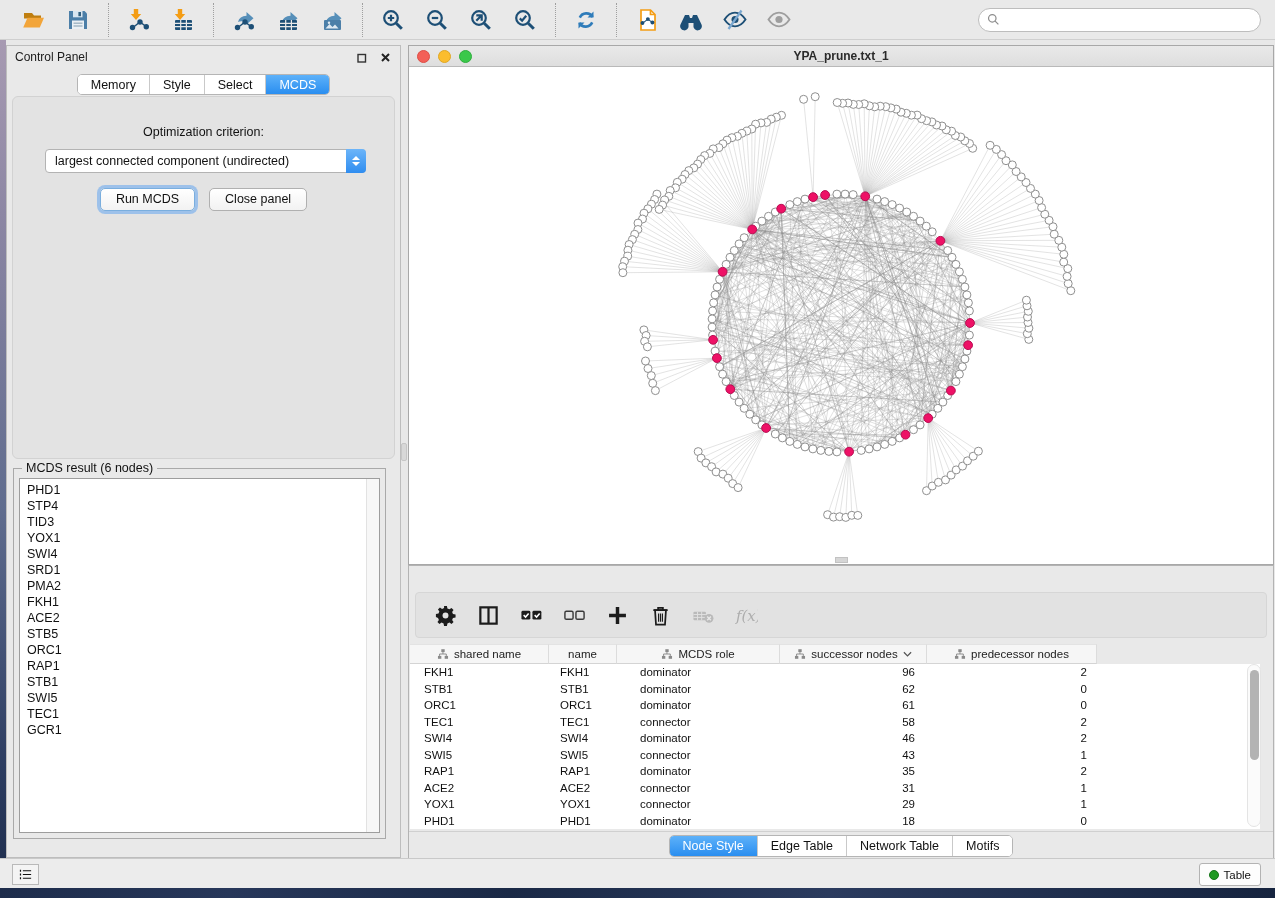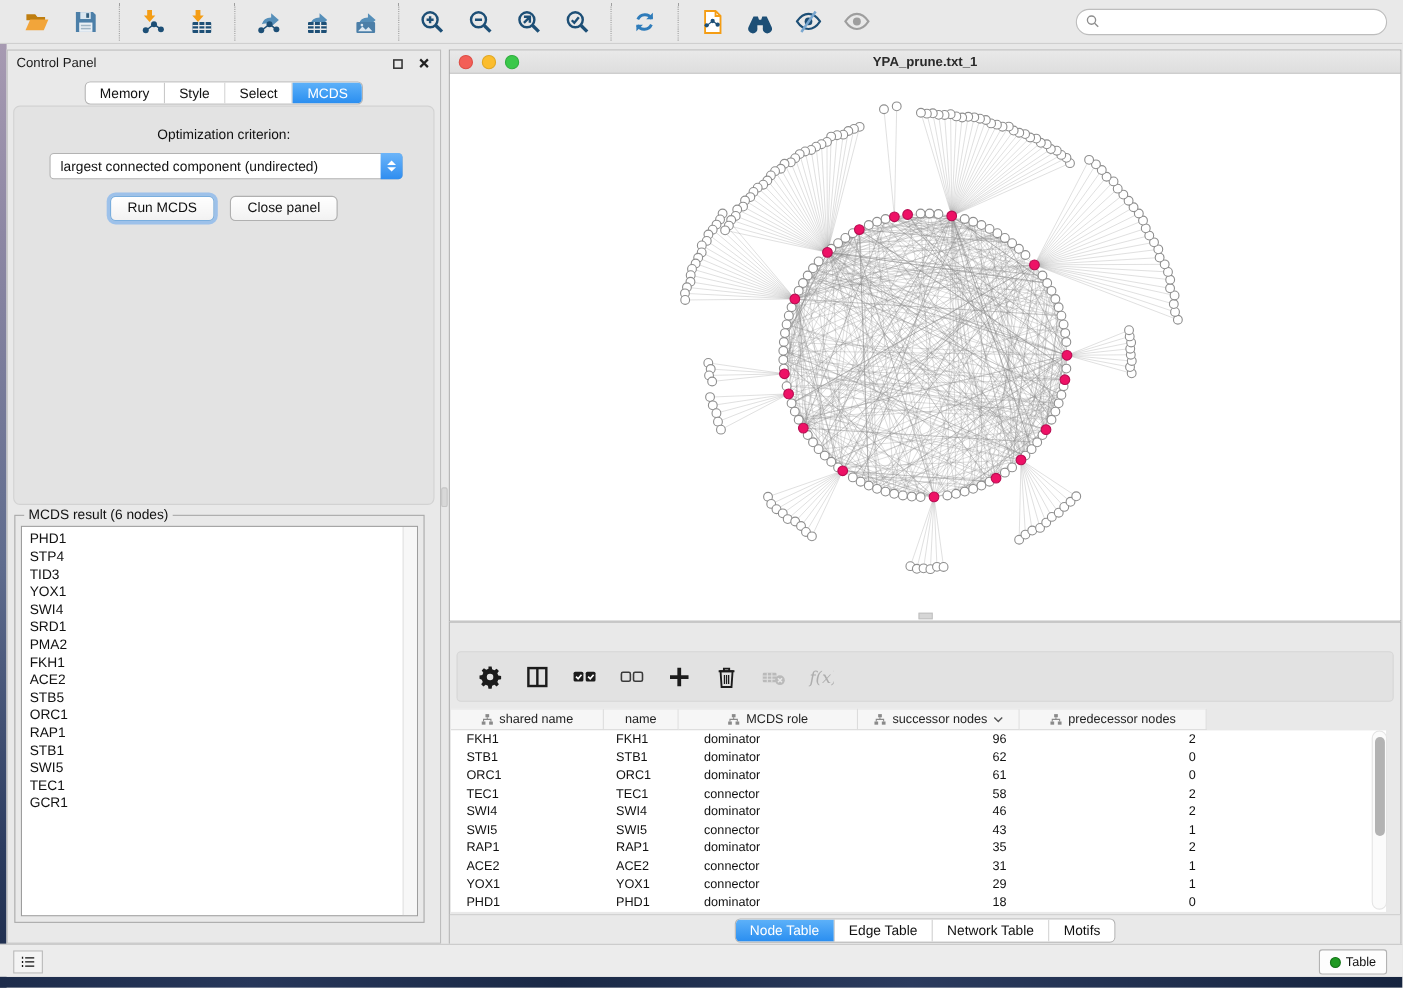--- a/index.html
+++ b/index.html
@@ -30,21 +30,21 @@
   .wicon svg { width:11px; height:11px; }
 
   
   .control-panel { position:absolute; left:6px; top:45px; width:395px; height:813px; background:#e9e9e9; border:1px solid #bdbdbd; }
   .cp-tabs { position:absolute; left:0; top:28px; width:100%; display:flex; justify-content:center; z-index:2; }
   .seg { display:inline-flex; background:#fff; border:1px solid #b5b5b5; border-radius:5px; overflow:hidden; height:21px; }
   .seg-item { padding:0 13px; font-size:12.5px; line-height:20px; color:#111; border-right:1px solid #c9c9c9; background:#fff; cursor:default; }
   .seg-item:last-child { border-right:none; }
   .seg-item.active { background:linear-gradient(#5db1f9,#2a8ef0); color:#fff; }
   .cp-inner { position:absolute; left:5px; top:50px; width:383px; height:363px; background:#e3e3e3; border:1px solid #d2d2d2; border-radius:6px; }
-  .opt-label { text-align:center; margin-top:18px; font-size:12.5px; color:#111; }
+  .opt-label { text-align:center; margin-top:28px; font-size:12.5px; color:#111; }
   .selectbox { position:relative; margin:10px 28px 0 32px; height:24px; background:#fff; border:1px solid #b3b3b3; border-radius:4px;
     font-size:12.5px; line-height:22px; padding-left:9px; color:#111; }
   .selectbox .stepper { position:absolute; right:-1px; top:-1px; width:20px; height:24px; border-radius:0 4px 4px 0;
     background:linear-gradient(#6cb5f9,#2f8df0); display:flex; flex-direction:column; align-items:center; justify-content:center; gap:2px; }
   .stepper i { width:0; height:0; border-left:4px solid transparent; border-right:4px solid transparent; }
   .stepper .up { border-bottom:4px solid #fff; }
   .stepper .dn { border-top:4px solid #fff; }
   .cp-buttons { display:flex; justify-content:center; gap:14px; margin-top:15px; }
   .btn { height:23px; background:linear-gradient(#ffffff,#f2f2f2); border:1px solid #b0b0b0; border-radius:5px;
     font-size:12.5px; padding:0 15px; line-height:21px; color:#111; }
@@ -1384,21 +1384,21 @@
         <div class="td num" style="width:147px;padding-right:12px">18</div>
         <div class="td num" style="width:170px;padding-right:10px">0</div>
       </div>
     </div>
   <div class="vscroll">
       <div class="thumb"></div>
     </div>
 
   <div class="tp-tabs">
     <div class="seg">
-      <div class="seg-item active">Node Table</div>
+      <div class="seg-item active">Node Style</div>
       <div class="seg-item">Edge Table</div>
       <div class="seg-item">Network Table</div>
       <div class="seg-item">Motifs</div>
     </div>
   </div>
 </div>
 
 <div class="status-bar">
   <div class="list-btn">
     <svg viewBox="0 0 20 20">

